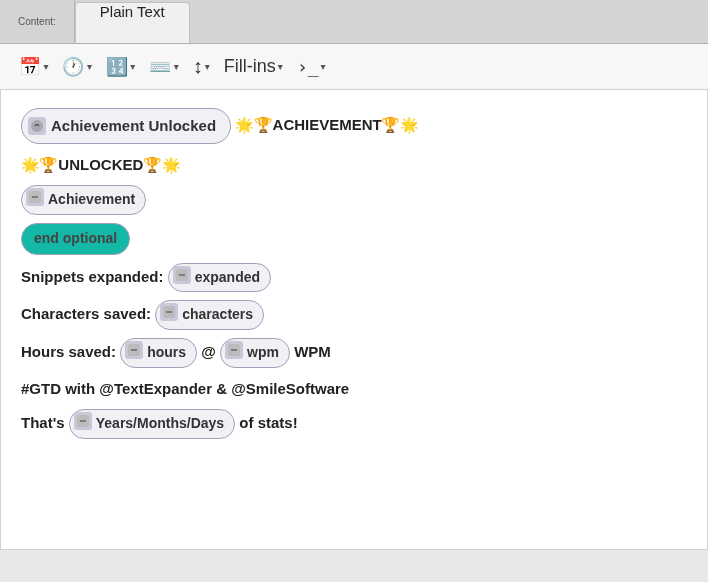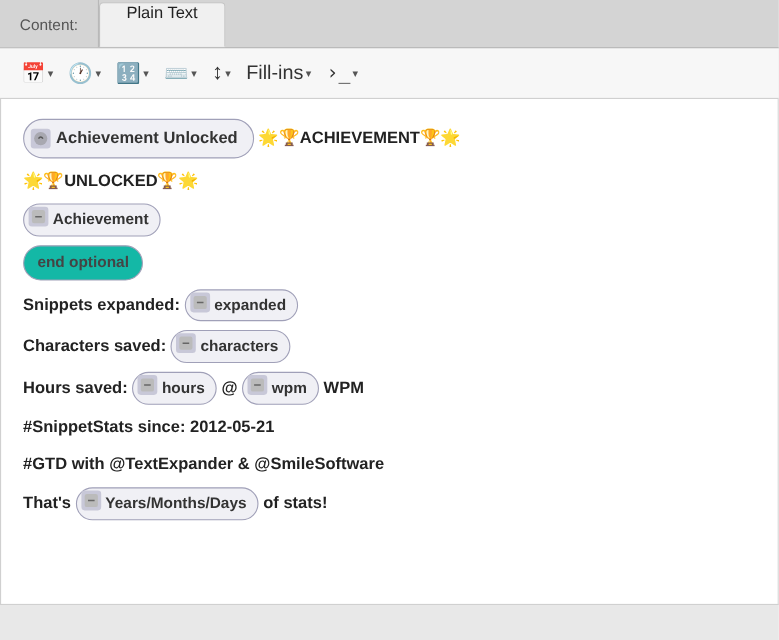--- a/index.html
+++ b/index.html
@@ -18,21 +18,21 @@
       background: #d4d4d4;
       border-bottom: 1px solid #b0b0b0;
       height: 44px;
     }
     .tab-label {
       display: flex;
       align-items: center;
       padding: 0 18px;
       background: #d4d4d4;
       color: #555;
-      font-size: 14px;
+      font-size: 10px;
       border-right: 1px solid #b8b8b8;
     }
     .tab-active {
       display: flex;
       align-items: flex-start;
       padding: 0 24px;
       background: #f0f0f0;
       color: #222;
       font-size: 15px;
       font-weight: 400;
@@ -265,23 +265,20 @@
         <svg width="14" height="14" viewBox="0 0 14 14">
             <rect x="1" y="1" width="12" height="12" rx="2" fill="#bbb"></rect>
             <line x1="4" y1="7" x2="10" y2="7" stroke="#666" stroke-width="1.5"></line>
           </svg>
       </span>
       <span>wpm</span>
     </span>
     <span>WPM</span>
   </div>
 
-  <div class="line">
-    <span>#SnippetStats since: 2012-05-21</span>
-  </div>
 
   <div class="line">
     <span>#GTD with @TextExpander &amp; @SmileSoftware</span>
   </div>
 
   <div class="line">
     <span>That's</span>
     <span> </span>
     <span class="pill">
       <span class="pill-icon">

